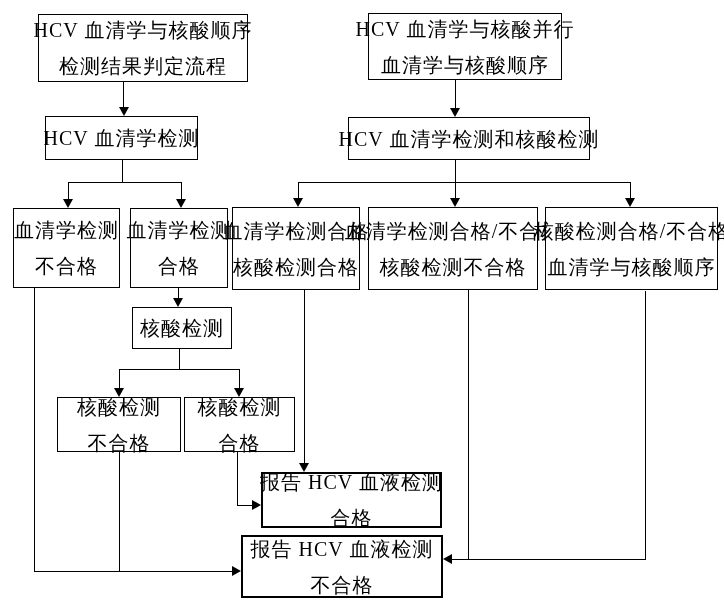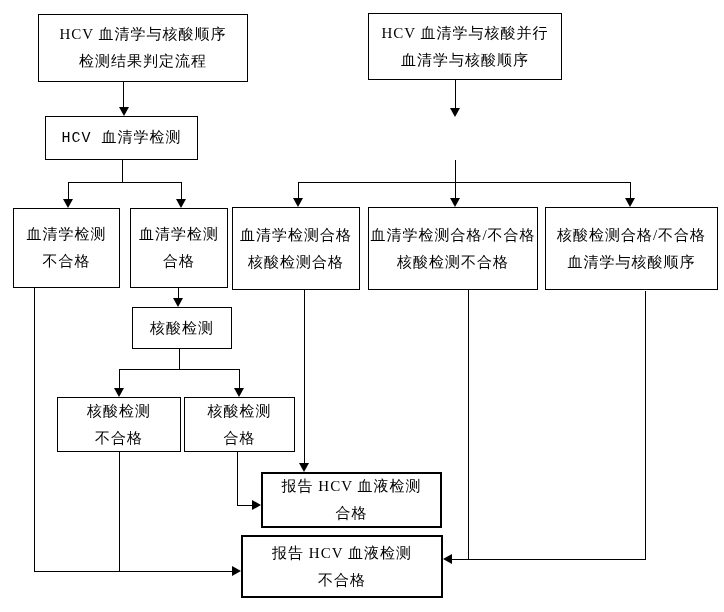--- a/index.html
+++ b/index.html
@@ -18,21 +18,21 @@
   .box {
     position: absolute;
     box-sizing: border-box;
     border: 1px solid #000000;
     background: #ffffff;
     color: #000000;
     display: flex;
     align-items: center;
     justify-content: center;
     text-align: center;
-    font-size: 15px;
+    font-size: 20px;
     line-height: 1.8;
     letter-spacing: 1px;
     white-space: pre;
   }
   .box.thick { border-width: 2px; }
   .vline, .hline {
     position: absolute;
     background: #000000;
   }
   .vline { width: 1px; }
@@ -60,39 +60,40 @@
   }
 </style>
 </head>
 <body>
 
 <div class="canvas">
 
   <div class="box" style="left:38px; top:14px; width:210px; height:68px;">HCV 血清学与核酸顺序
 检测结果判定流程</div>
 
-  <div class="box" style="left:45px; top:116px; width:153px; height:44px;font-family:Liberation Mono, monospace;">HCV 血清学检测</div>
+  <div class="box" style="left:45px; top:116px; width:153px; height:44px;">HCV 血清学检测</div>
 
   <div class="box" style="left:13px; top:208px; width:107px; height:80px;">血清学检测
 不合格</div>
 
   <div class="box" style="left:130px; top:208px; width:98px; height:80px;">血清学检测
 合格</div>
 
   <div class="box" style="left:132px; top:307px; width:100px; height:42px;">核酸检测</div>
 
   <div class="box" style="left:57px; top:397px; width:124px; height:55px;">核酸检测
 不合格</div>
 
   <div class="box" style="left:184px; top:397px; width:111px; height:55px;">核酸检测
 合格</div>
 
   <div class="box" style="left:368px; top:13px; width:194px; height:67px;">HCV 血清学与核酸并行
 血清学与核酸顺序</div>
 
+  <div class="box" style="left:348px; top:117px; width:242px; height:43px;">HCV 血清学检测和核酸检测</div>
 
   <div class="box" style="left:232px; top:207px; width:128px; height:83px;">血清学检测合格
 核酸检测合格</div>
 
   <div class="box" style="left:368px; top:207px; width:170px; height:83px;">血清学检测合格/不合格
 核酸检测不合格</div>
 
   <div class="box" style="left:545px; top:207px; width:173px; height:83px;">核酸检测合格/不合格
 血清学与核酸顺序</div>
 

